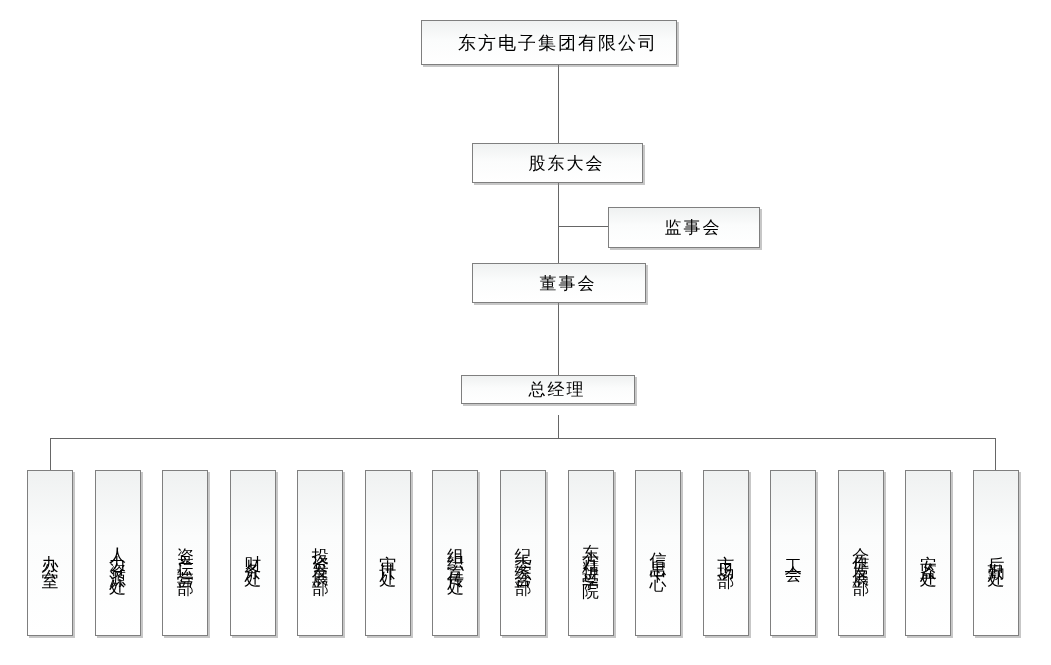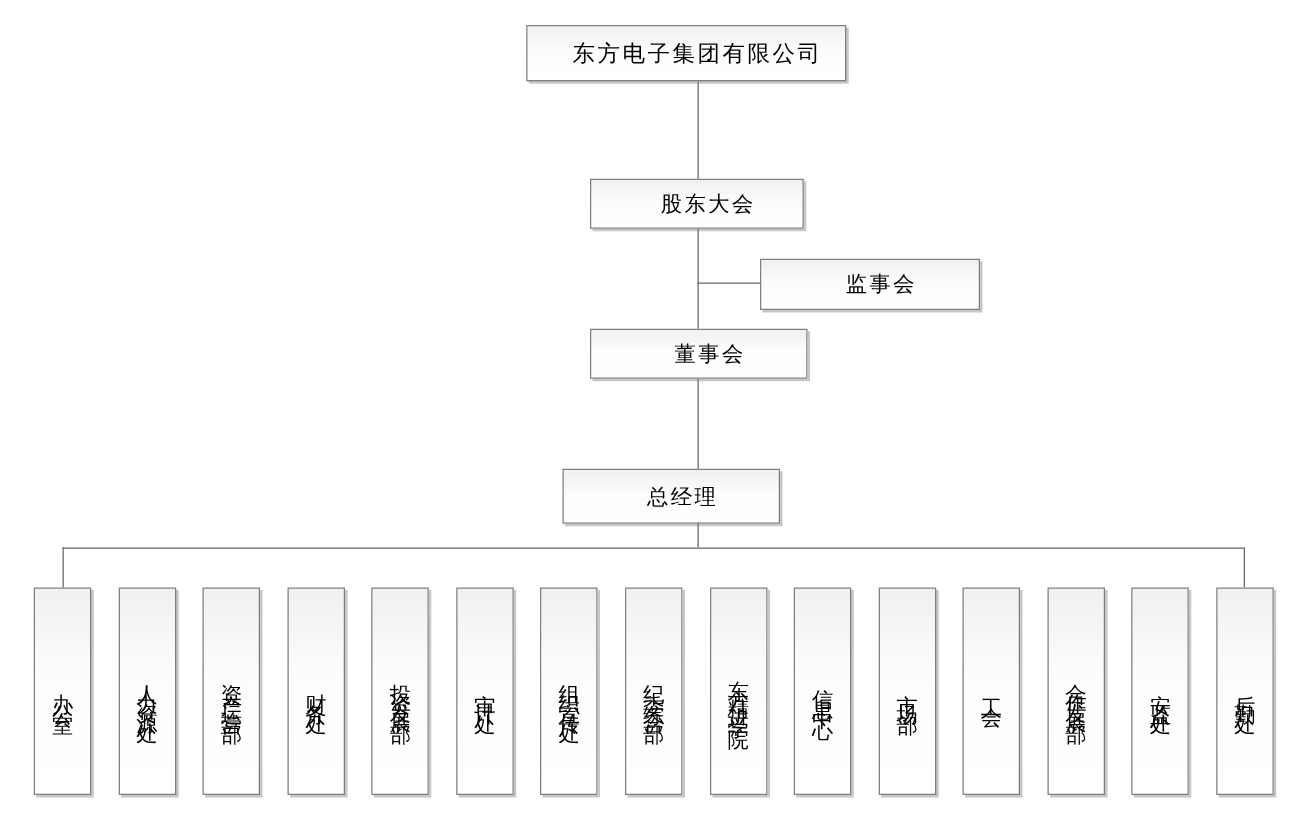--- a/index.html
+++ b/index.html
@@ -27,23 +27,23 @@
     align-items: center;
     justify-content: center;
     font-size: 17px;
     letter-spacing: 2px;
     text-indent: 2px;
     z-index: 2;
     padding-left: 16px;
   }
   .node-root    { left: 421px; top: 20px;  width: 256px; height: 45px; font-size: 18px; }
   .node-share   { left: 472px; top: 143px; width: 171px; height: 40px; }
-  .node-superv  { left: 608px; top: 207px; width: 176px; height: 41px; }
+  .node-superv  { left: 608px; top: 207px; width: 152px; height: 41px; }
   .node-board   { left: 472px; top: 263px; width: 174px; height: 40px; }
-  .node-gm      { left: 450px; top: 375px; width: 174px; height: 44px; }
+  .node-gm      { left: 461px; top: 375px; width: 174px; height: 29px; }
 
   
   .line {
     position: absolute;
     background: #666666;
     z-index: 1;
   }
   .v { width: 1px; }
   .h { height: 1px; }
   .spine-1 { left: 558px; top: 65px;  height: 78px; }

